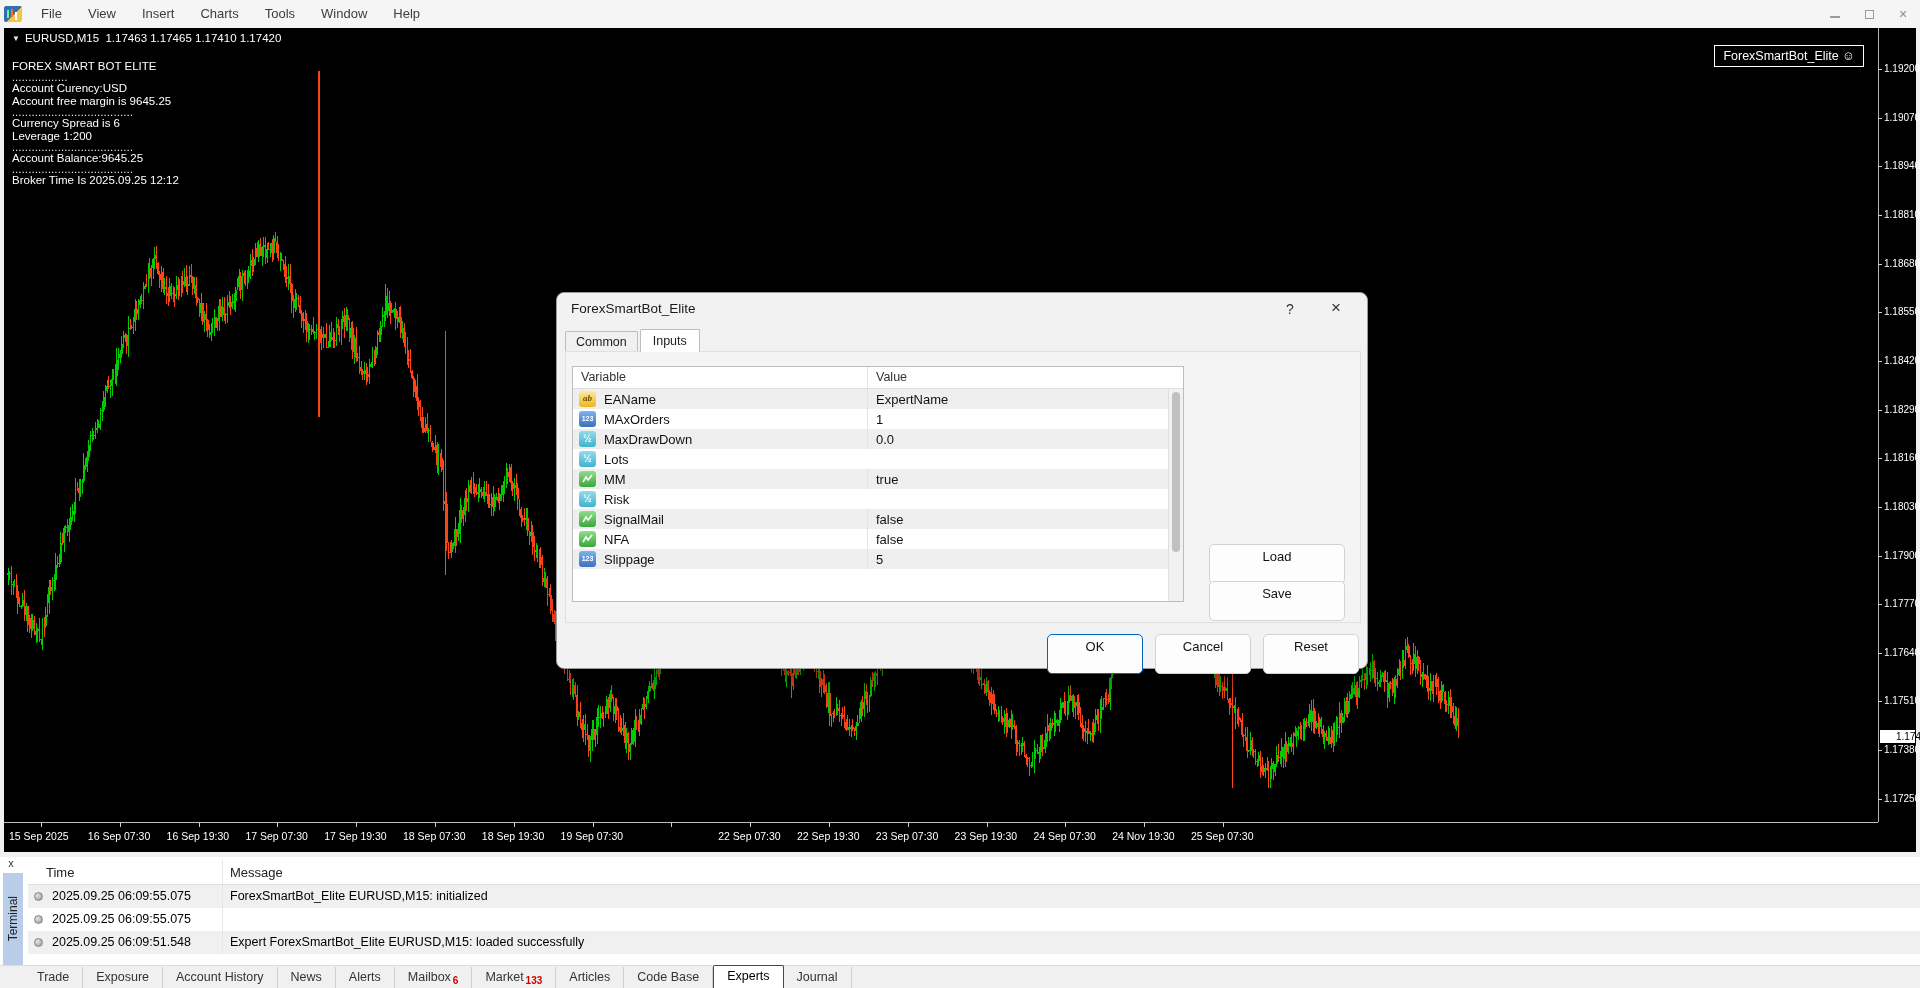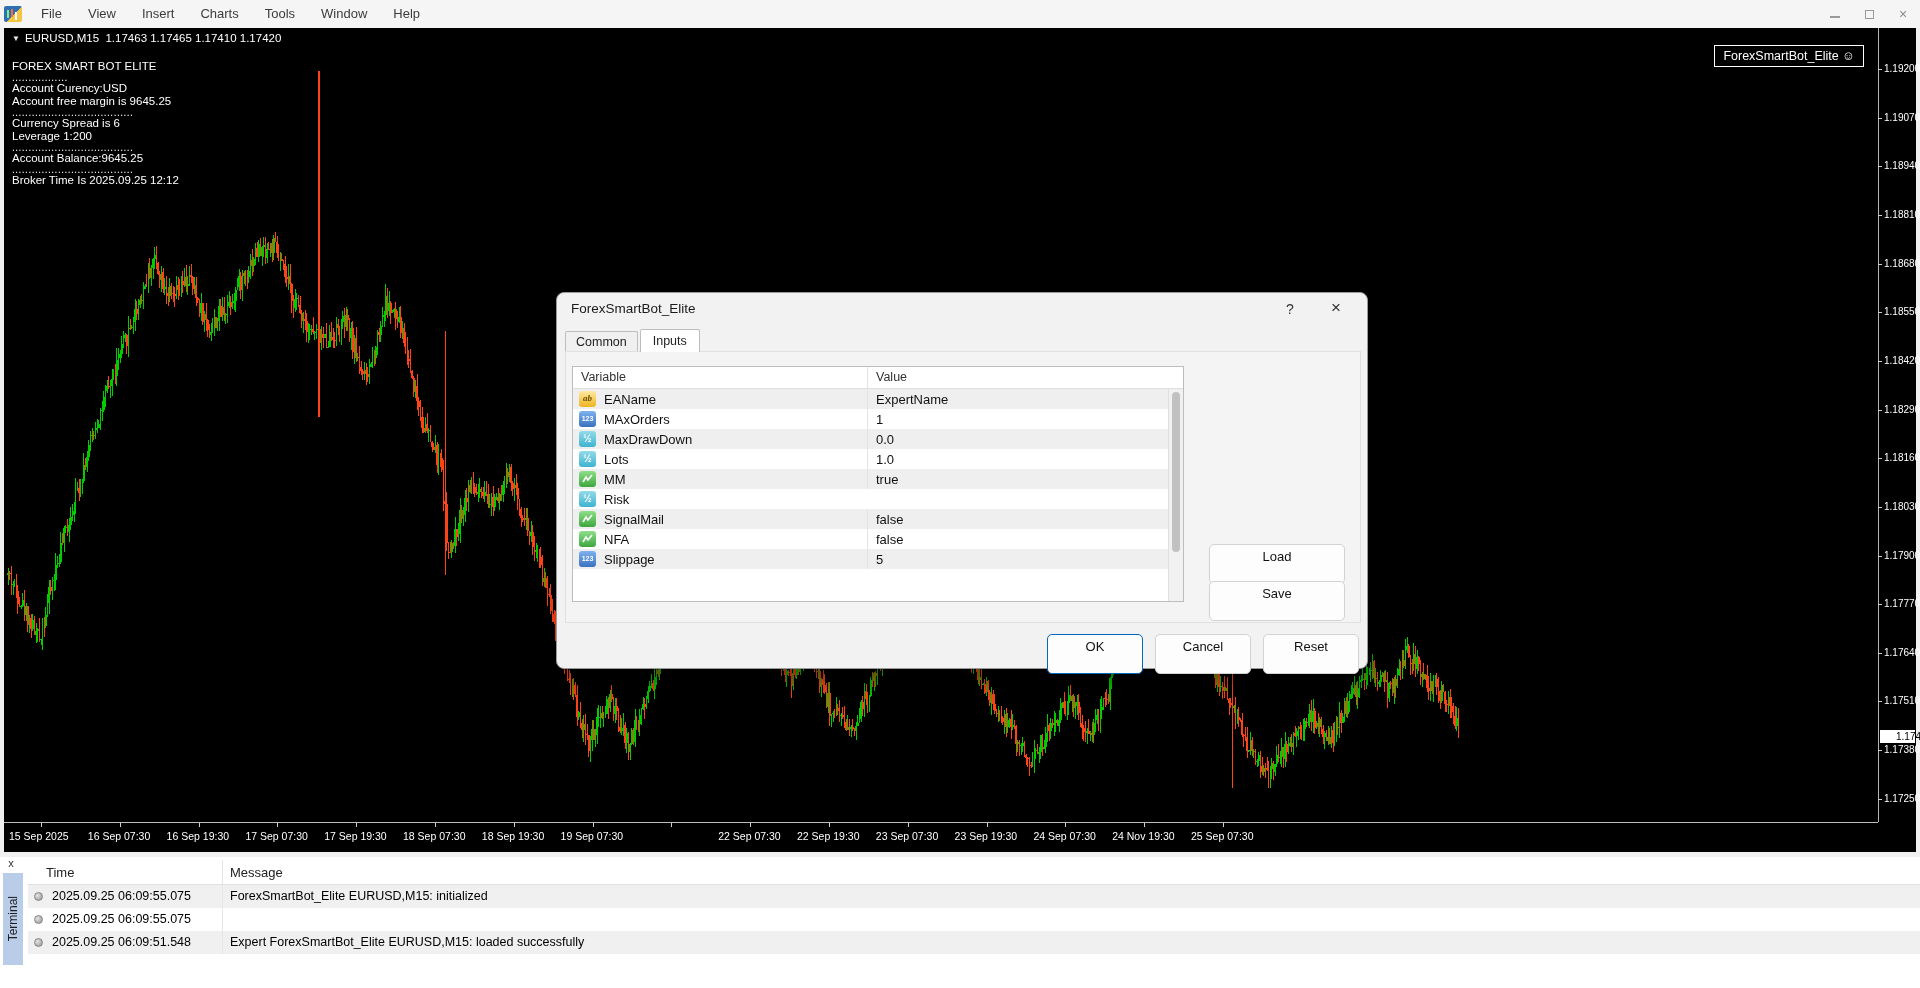--- a/index.html
+++ b/index.html
@@ -2028,21 +2028,20 @@
               <span class="vicon half">½</span>
               <span>MaxDrawDown</span>
             </div>
             <div class="vcell2">0.0</div>
           </div>
           <div class="vrow">
             <div class="vcell1">
               <span class="vicon half">½</span>
               <span>Lots</span>
             </div>
-            <div class="vcell2">1.0</div>
           </div>
           <div class="vrow alt">
             <div class="vcell1">
               <span class="vicon bool"><svg width="11" height="10" viewBox="0 0 11 10">
                   <polyline points="1,8 4,3 6,6 10,1" fill="none" stroke="#fff" stroke-width="1.6"></polyline>
                 </svg></span>
               <span>MM</span>
             </div>
             <div class="vcell2">true</div>
           </div>
@@ -2112,13 +2111,26 @@
         <span class="t-time">2025.09.25 06:09:55.075</span>
         <span class="vline"></span>
       </div>
       <div class="t-row alt">
         <span class="log-ico"></span>
         <span class="t-time">2025.09.25 06:09:51.548</span>
         <span class="vline"></span>
         <span class="t-msg">Expert ForexSmartBot_Elite EURUSD,M15: loaded successfully</span>
       </div>
     </div>
+  <div class="t-tabs" id="tTabs">
+      <div class="ttab">Trade</div>
+      <div class="ttab">Exposure</div>
+      <div class="ttab">Account History</div>
+      <div class="ttab">News</div>
+      <div class="ttab">Alerts</div>
+      <div class="ttab">Mailbox<sub>6</sub></div>
+      <div class="ttab">Market<sub>133</sub></div>
+      <div class="ttab">Articles</div>
+      <div class="ttab">Code Base</div>
+      <div class="ttab active">Experts</div>
+      <div class="ttab">Journal</div>
+    </div>
 </div>
 
 </body></html>

